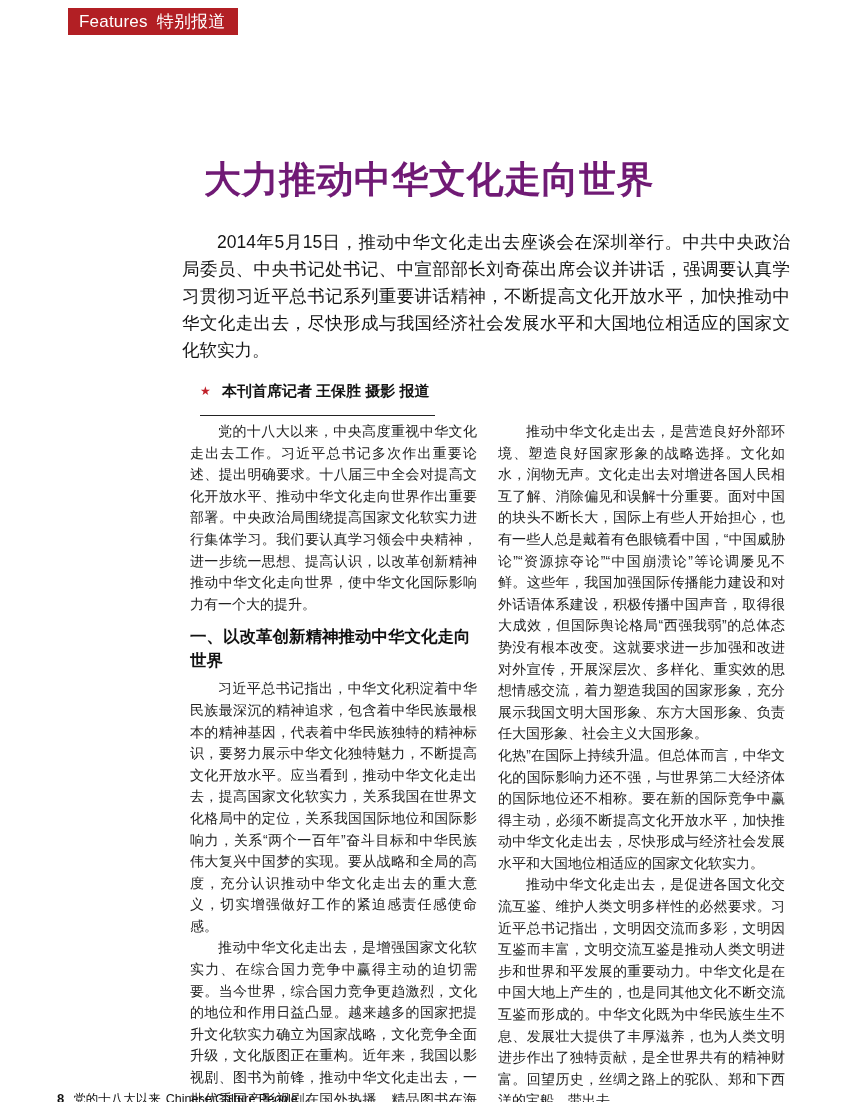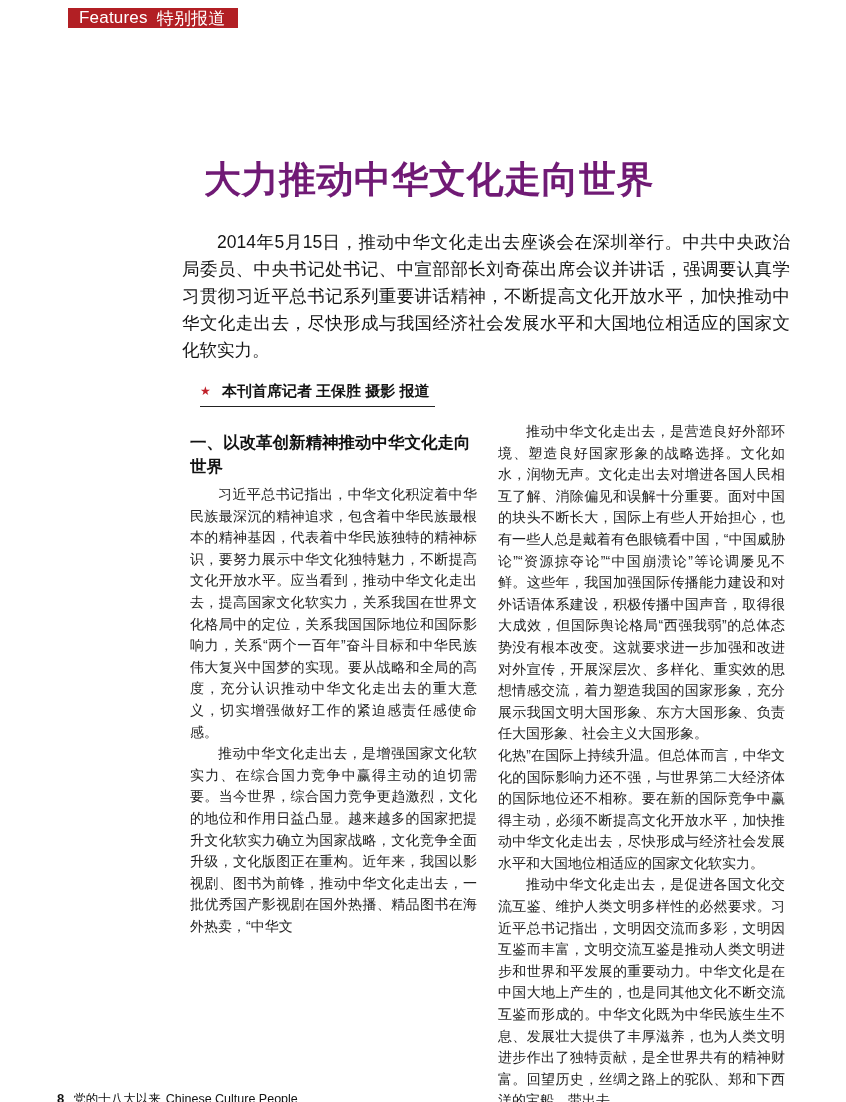--- a/index.html
+++ b/index.html
@@ -2,38 +2,38 @@
 <html><head>
 <meta charset="utf-8">
 <style>
   html,body{margin:0;padding:0;}
   body{
     width:846px;height:1102px;position:relative;background:#ffffff;
     font-family:"Liberation Sans","DejaVu Sans",sans-serif;color:#1a1a1a;
     overflow:hidden;
   }
   .kicker{
-    position:absolute;left:68px;top:8px;width:170px;height:20px;
+    position:absolute;left:68px;top:8px;width:170px;height:27px;
     background:#b21f24;color:#ffffff;display:flex;align-items:center;
     box-sizing:border-box;padding-left:11px;font-size:17px;letter-spacing:0.2px;
   }
   .kicker .k-en{margin-right:9px;}
   .title{
     position:absolute;left:204px;top:155px;margin:0;
     font-family:"DejaVu Serif","Liberation Serif",serif;
     font-size:37px;font-weight:700;color:#701a75;letter-spacing:0.5px;white-space:nowrap;
   }
   .lede{
     position:absolute;left:182px;top:229px;width:608px;margin:0;
     font-size:17.5px;font-weight:400;line-height:27px;
     text-align:justify;text-indent:2em;color:#141414;
   }
   .byline{
     position:absolute;left:200px;top:382px;
-    border-bottom:1.5px solid #222;padding:0 6px 5px 0;
+    border-bottom:1.5px solid #222;padding:0 6px 14px 0;
     font-size:15px;font-weight:700;color:#141414;white-space:nowrap;
   }
   .byline .star{color:#c0212a;font-size:12px;margin-right:7px;position:relative;top:-1px;}
   .columns{
     position:absolute;left:190px;top:421px;width:596px;display:flex;gap:21px;
   }
   .col{
     width:287px;font-size:14px;line-height:21.6px;color:#222;
     text-align:justify;text-justify:inter-character;
   }
@@ -63,20 +63,21 @@
 
 <p class="lede">2014年5月15日，推动中华文化走出去座谈会在深圳举行。中共中央政治局委员、中央书记处书记、中宣部部长刘奇葆出席会议并讲话，强调要认真学习贯彻习近平总书记系列重要讲话精神，不断提高文化开放水平，加快推动中华文化走出去，尽快形成与我国经济社会发展水平和大国地位相适应的国家文化软实力。</p>
 
 <div class="byline">
   <span class="star">★</span>
   <span class="byline-text">本刊首席记者 王保胜 摄影 报道</span>
 </div>
 
 <div class="columns">
   <div class="col">
+    <p class="body-p">党的十八大以来，中央高度重视中华文化走出去工作。习近平总书记多次作出重要论述、提出明确要求。十八届三中全会对提高文化开放水平、推动中华文化走向世界作出重要部署。中央政治局围绕提高国家文化软实力进行集体学习。我们要认真学习领会中央精神，进一步统一思想、提高认识，以改革创新精神推动中华文化走向世界，使中华文化国际影响力有一个大的提升。</p>
     <h2 class="sec-h">一、以改革创新精神推动中华文化走向世界</h2>
     <p class="body-p">习近平总书记指出，中华文化积淀着中华民族最深沉的精神追求，包含着中华民族最根本的精神基因，代表着中华民族独特的精神标识，要努力展示中华文化独特魅力，不断提高文化开放水平。应当看到，推动中华文化走出去，提高国家文化软实力，关系我国在世界文化格局中的定位，关系我国国际地位和国际影响力，关系“两个一百年”奋斗目标和中华民族伟大复兴中国梦的实现。要从战略和全局的高度，充分认识推动中华文化走出去的重大意义，切实增强做好工作的紧迫感责任感使命感。</p>
     <p class="body-p">推动中华文化走出去，是增强国家文化软实力、在综合国力竞争中赢得主动的迫切需要。当今世界，综合国力竞争更趋激烈，文化的地位和作用日益凸显。越来越多的国家把提升文化软实力确立为国家战略，文化竞争全面升级，文化版图正在重构。近年来，我国以影视剧、图书为前锋，推动中华文化走出去，一批优秀国产影视剧在国外热播、精品图书在海外热卖，“中华文</p>
   </div>
   <div class="col">
     <p class="body-p">推动中华文化走出去，是营造良好外部环境、塑造良好国家形象的战略选择。文化如水，润物无声。文化走出去对增进各国人民相互了解、消除偏见和误解十分重要。面对中国的块头不断长大，国际上有些人开始担心，也有一些人总是戴着有色眼镜看中国，“中国威胁论”“资源掠夺论”“中国崩溃论”等论调屡见不鲜。这些年，我国加强国际传播能力建设和对外话语体系建设，积极传播中国声音，取得很大成效，但国际舆论格局“西强我弱”的总体态势没有根本改变。这就要求进一步加强和改进对外宣传，开展深层次、多样化、重实效的思想情感交流，着力塑造我国的国家形象，充分展示我国文明大国形象、东方大国形象、负责任大国形象、社会主义大国形象。</p>
     <p class="body-p no-indent">化热”在国际上持续升温。但总体而言，中华文化的国际影响力还不强，与世界第二大经济体的国际地位还不相称。要在新的国际竞争中赢得主动，必须不断提高文化开放水平，加快推动中华文化走出去，尽快形成与经济社会发展水平和大国地位相适应的国家文化软实力。</p>
     <p class="body-p">推动中华文化走出去，是促进各国文化交流互鉴、维护人类文明多样性的必然要求。习近平总书记指出，文明因交流而多彩，文明因互鉴而丰富，文明交流互鉴是推动人类文明进步和世界和平发展的重要动力。中华文化是在中国大地上产生的，也是同其他文化不断交流互鉴而形成的。中华文化既为中华民族生生不息、发展壮大提供了丰厚滋养，也为人类文明进步作出了独特贡献，是全世界共有的精神财富。回望历史，丝绸之路上的驼队、郑和下西洋的宝船，带出去</p>
   </div>
 </div>

